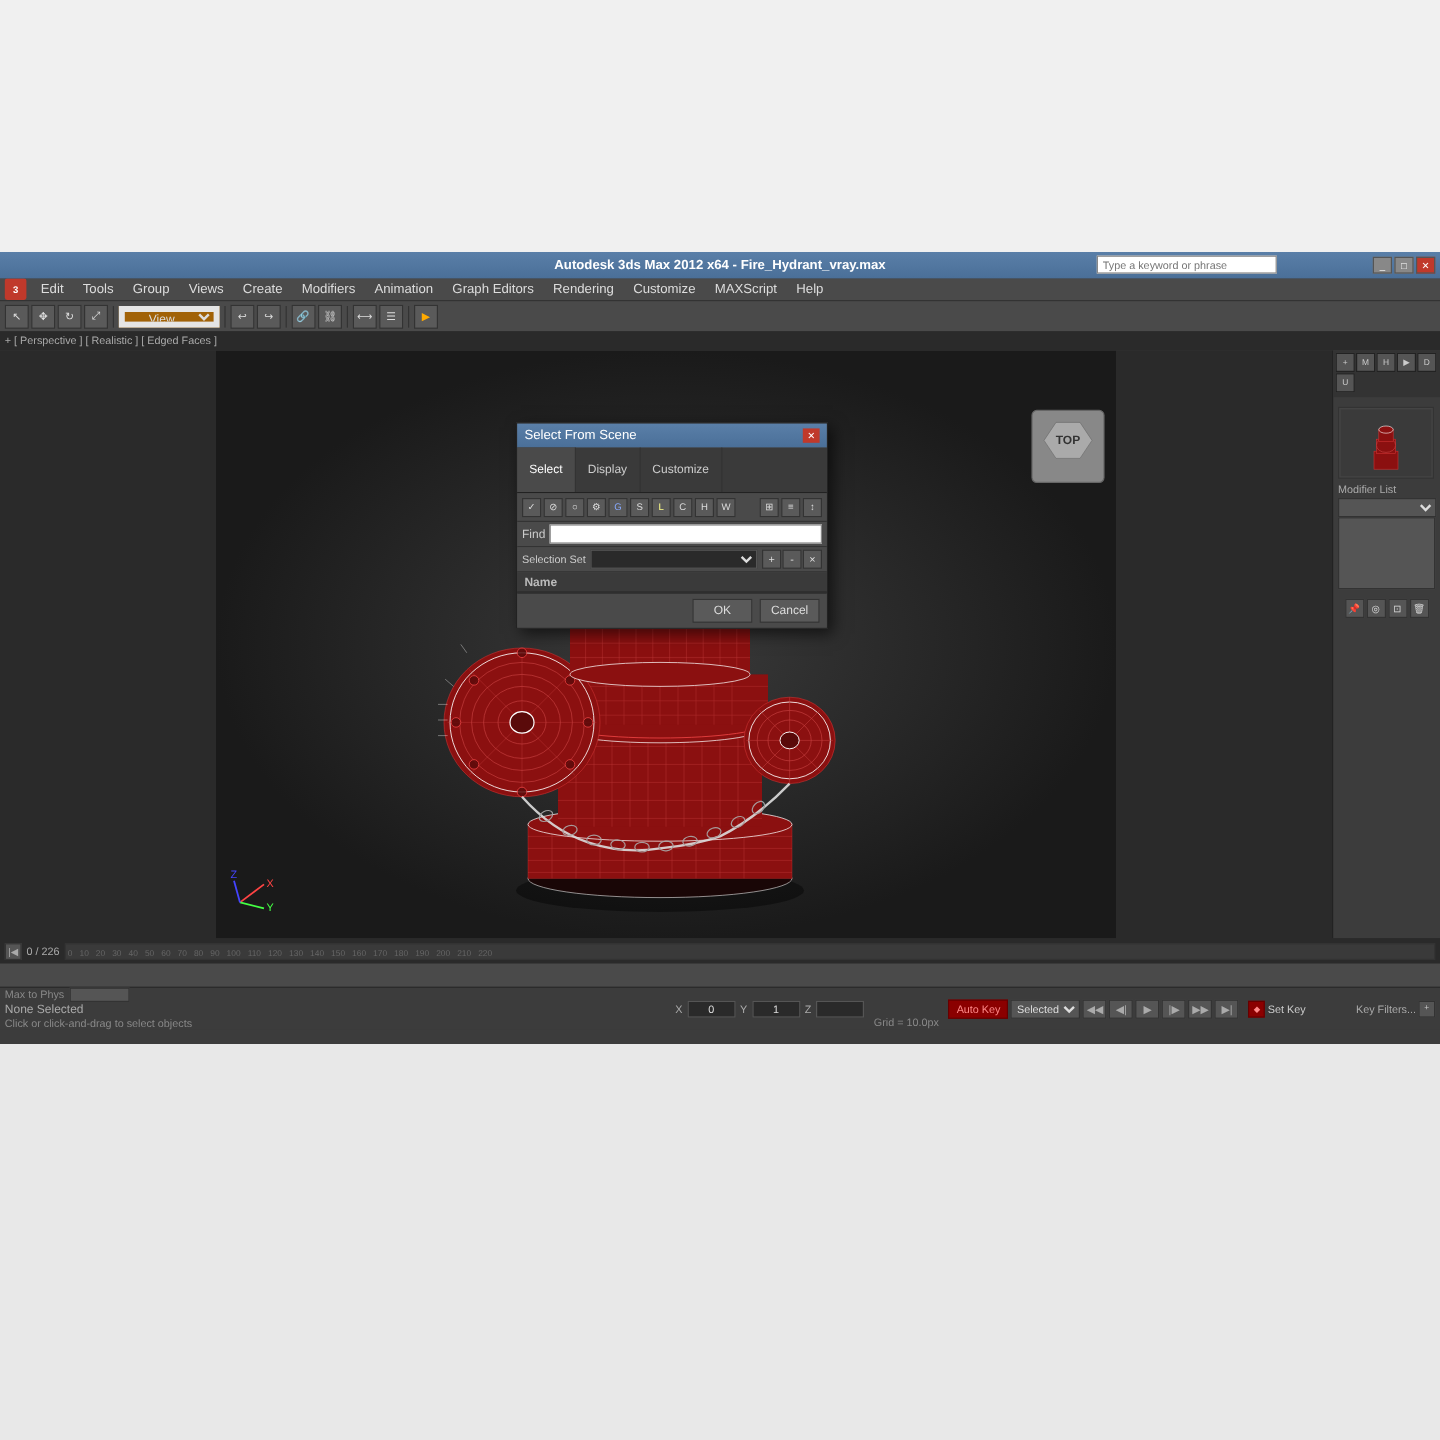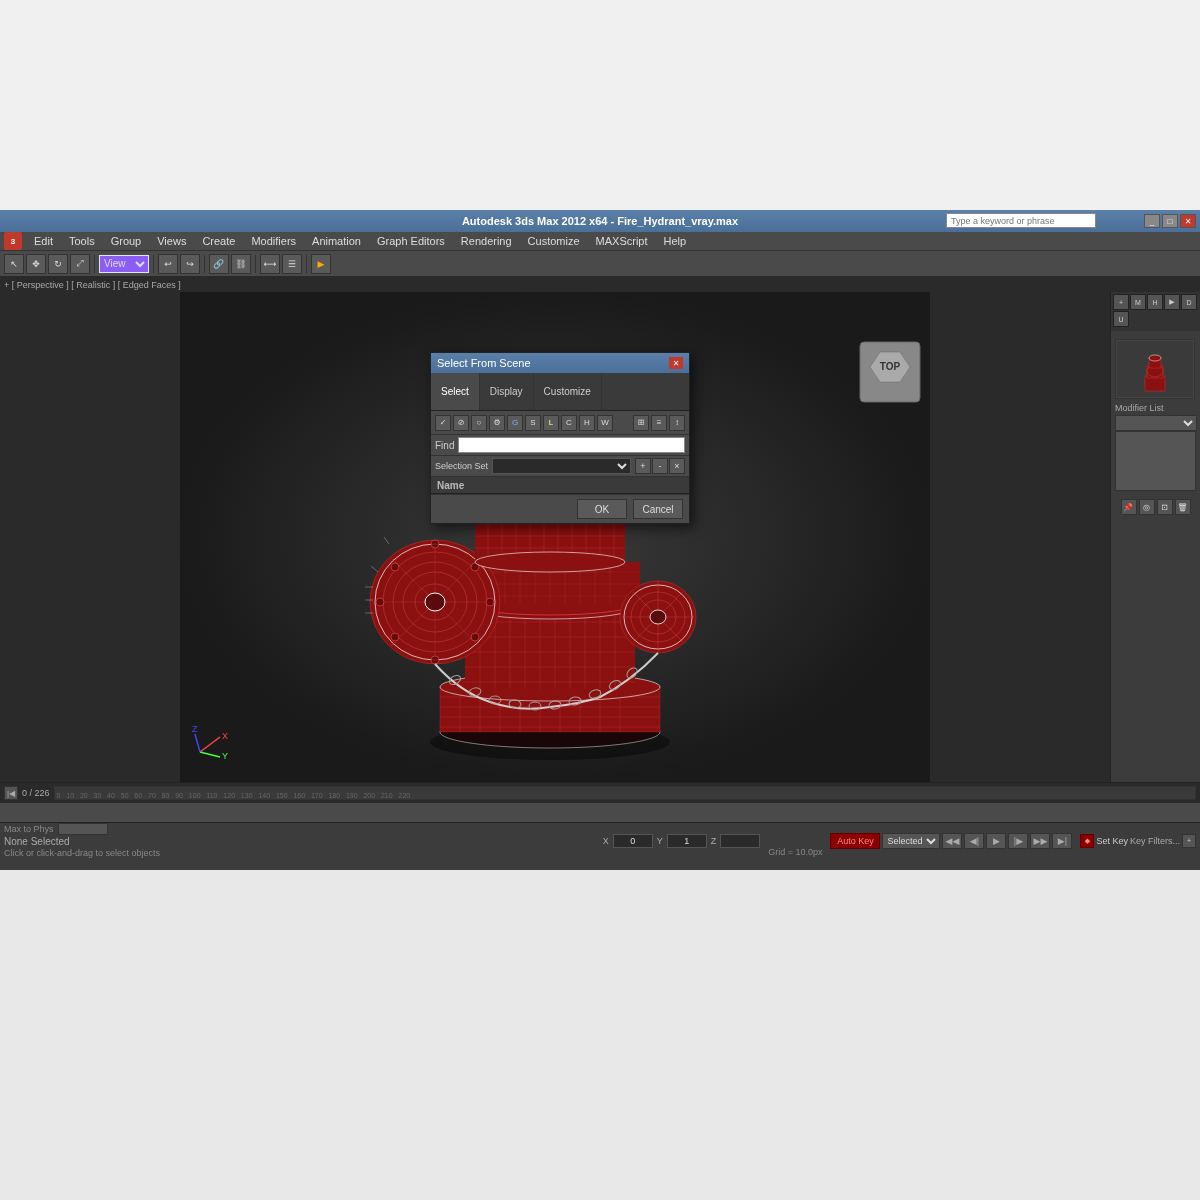--- a/index.html
+++ b/index.html
@@ -114,25 +114,25 @@
       color: #ddd;
     }
     .toolbar-separator {
       width: 1px;
       height: 18px;
       background: #333;
       margin: 0 2px;
     }
     .toolbar-dropdown {
       height: 18px;
-      background: #8b5cf6;
-      border: 1px solid #e5e5e5;
+      background: #a16207;
+      border: 5px solid #e5e5e5;
       color: #ddd;
       font-size: 10px;
-      padding: 0 0;
+      padding: 0 16px;
       min-width: 50px;
     }
 
     
     .main-viewport {
       flex: 1;
       background: #2a2a2a;
       position: relative;
       overflow: hidden;
     }
@@ -472,21 +472,21 @@
 <div class="app-window">
 
   <div class="title-bar">
     <span class="title-bar-text">Autodesk 3ds Max 2012 x64 - Fire_Hydrant_vray.max</span>
     <div class="title-bar-controls">
       <div class="title-btn">_</div>
       <div class="title-btn">□</div>
       <div class="title-btn close">✕</div>
     </div>
 
-    <div style="position:absolute; right:104px; top:3px; display:flex; align-items:flex-start;">
+    <div style="position:absolute; right:136px; top:3px; display:flex; align-items:flex-start;">
       <input class="search-input" type="text" style="width: 150px; height: 15px; font-size: 9px; background: white; border: 1px solid rgb(136, 136, 136); color: rgb(102, 102, 102); padding: 0px 4px;" placeholder="Type a keyword or phrase">
     </div>
   </div>
 
   <div class="menu-bar">
 
     <div style="width:18px;height:18px;background:#c0392b;border-radius:2px;display:flex;align-items:center;justify-content:center;color:white;font-size:8px;font-weight:bold;">3</div>
     <div class="menu-item">Edit</div>
     <div class="menu-item">Tools</div>
     <div class="menu-item">Group</div>
@@ -881,21 +881,21 @@
       <div class="anim-btn">◀|</div>
       <div class="anim-btn">▶</div>
       <div class="anim-btn">|▶</div>
       <div class="anim-btn">▶▶</div>
       <div class="anim-btn">▶|</div>
     </div>
 
     <div style="display:flex;gap:2px;align-items:center;">
       <div style="width:14px;height:14px;background:#8B0000;border:1px solid #600;cursor:pointer;font-size:7px;color:#ff8888;display:flex;align-items:center;justify-content:center;">◆</div>
       <span style="color:#ccc;font-size:9px;">Set Key</span>
-      <span style="color:#aaa;font-size:9px;">Key Filters...</span>
+      <span style="color:#aaa;font-size:9px;margin-left:40px;">Key Filters...</span>
       <div style="width:14px;height:14px;background:#555;border:1px solid #333;cursor:pointer;display:flex;align-items:center;justify-content:center;">
         <span style="font-size:7px;color:#ccc;">+</span>
       </div>
     </div>
   </div>
 
 </div>
 
 <div style="width:100%; height:330px; background:#e8e8e8;"></div>
 

